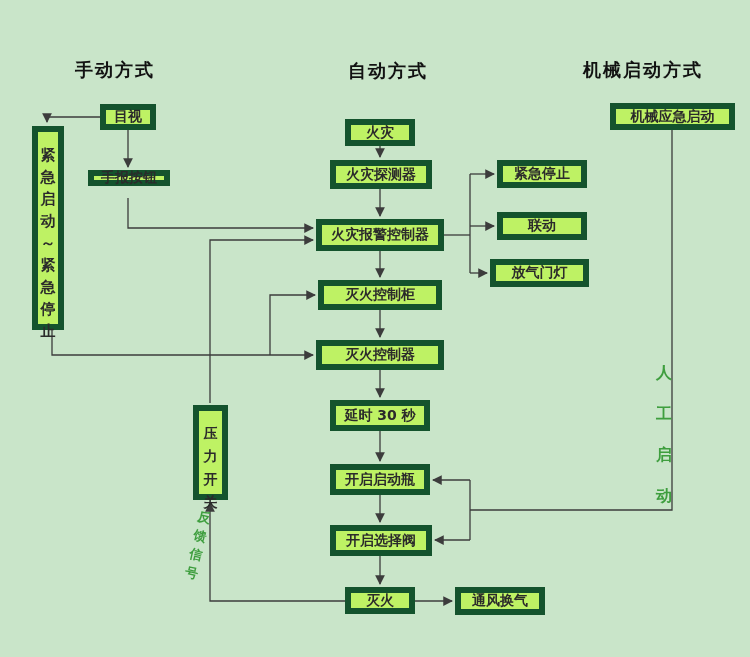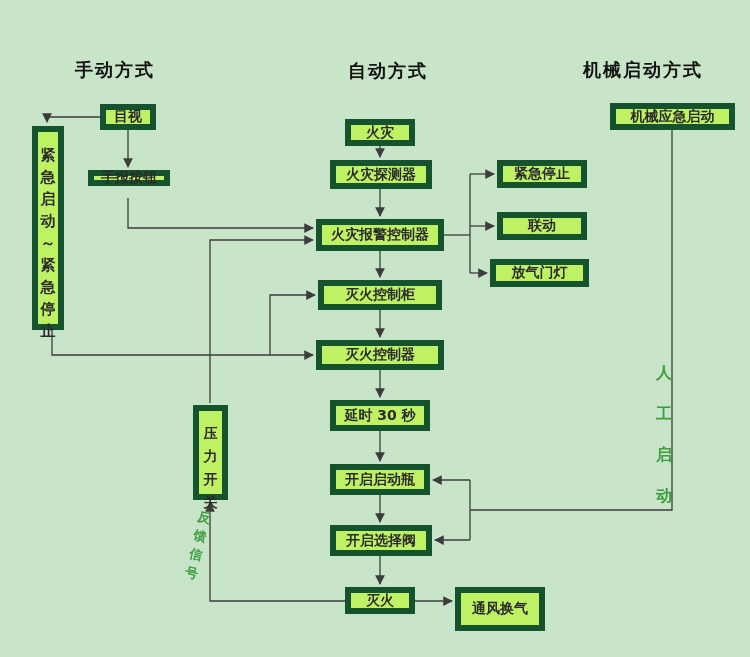--- a/index.html
+++ b/index.html
@@ -100,21 +100,21 @@
   <div class="box" style="left:318px;top:280px;width:124px;height:30px;">灭火控制柜</div>
 
   <div class="box" style="left:330px;top:400px;width:100px;height:31px;">延时 30 秒</div>
 
   <div class="box" style="left:330px;top:464px;width:100px;height:31px;font-family:Liberation Mono, monospace;">开启启动瓶</div>
 
   <div class="box" style="left:330px;top:525px;width:102px;height:31px;">开启选择阀</div>
 
   <div class="box" style="left:345px;top:587px;width:70px;height:27px;">灭火</div>
 
-  <div class="box" style="left:455px;top:587px;width:90px;height:44px;">通风换气</div>
+  <div class="box" style="left:455px;top:587px;width:90px;height:28px;">通风换气</div>
 
   <div class="box vbox" id="pressure">压力开关</div>
 
   <div class="box" style="left:610px;top:103px;width:125px;height:27px;">机械应急启动</div>
 
   <div class="freetext" id="manual-start-label">人工启动</div>
 
   <div class="freetext" id="feedback-label">反馈信号</div>
 
 </div>

